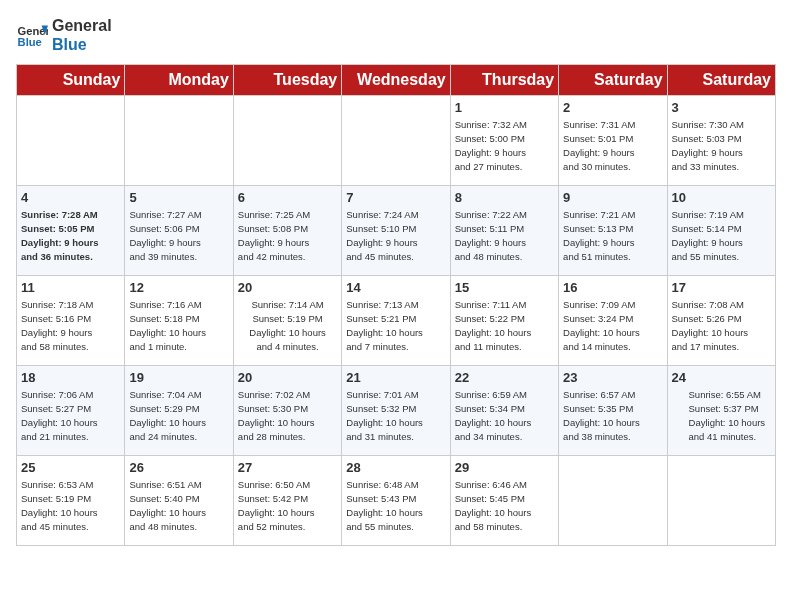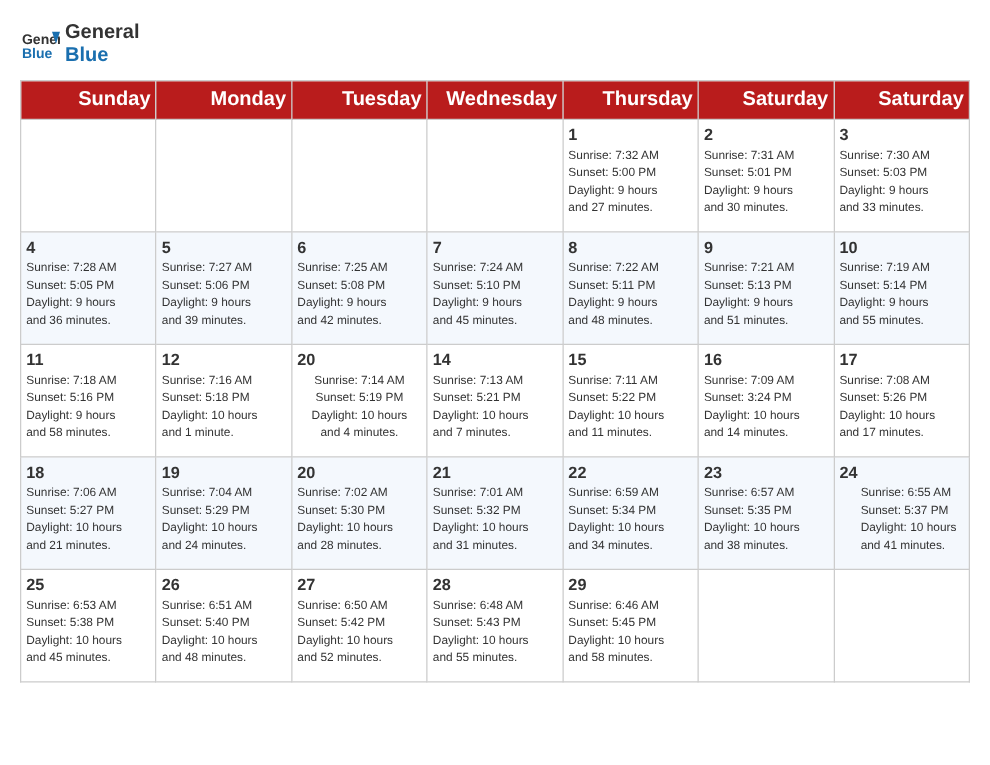--- a/index.html
+++ b/index.html
@@ -136,21 +136,21 @@
           <div class="day-number">3</div>
           <div class="day-info" style="white-space: pre-line;">Sunrise: 7:30 AM
 Sunset: 5:03 PM
 Daylight: 9 hours
 and 33 minutes.</div>
         </td>
       </tr>
       <tr>
         <td>
           <div class="day-number">4</div>
-          <div class="day-info" style="white-space: pre-line;">Sunrise: 7:28 AM
+          <div class="day-info" style="white-space: pre-line; font-weight: bold;">Sunrise: 7:28 AM
 Sunset: 5:05 PM
 Daylight: 9 hours
 and 36 minutes.</div>
         </td>
         <td>
           <div class="day-number">5</div>
           <div class="day-info" style="white-space: pre-line;">Sunrise: 7:27 AM
 Sunset: 5:06 PM
 Daylight: 9 hours
 and 39 minutes.</div>
@@ -290,21 +290,21 @@
           <div class="day-info" style="white-space: pre-line; margin-left: 17px;">Sunrise: 6:55 AM
 Sunset: 5:37 PM
 Daylight: 10 hours
 and 41 minutes.</div>
         </td>
       </tr>
       <tr>
         <td>
           <div class="day-number">25</div>
           <div class="day-info" style="white-space: pre-line;">Sunrise: 6:53 AM
-Sunset: 5:38 PM
+Sunset: 5:19 PM
 Daylight: 10 hours
 and 45 minutes.</div>
         </td>
         <td>
           <div class="day-number">26</div>
           <div class="day-info" style="white-space: pre-line;">Sunrise: 6:51 AM
 Sunset: 5:40 PM
 Daylight: 10 hours
 and 48 minutes.</div>
         </td>

